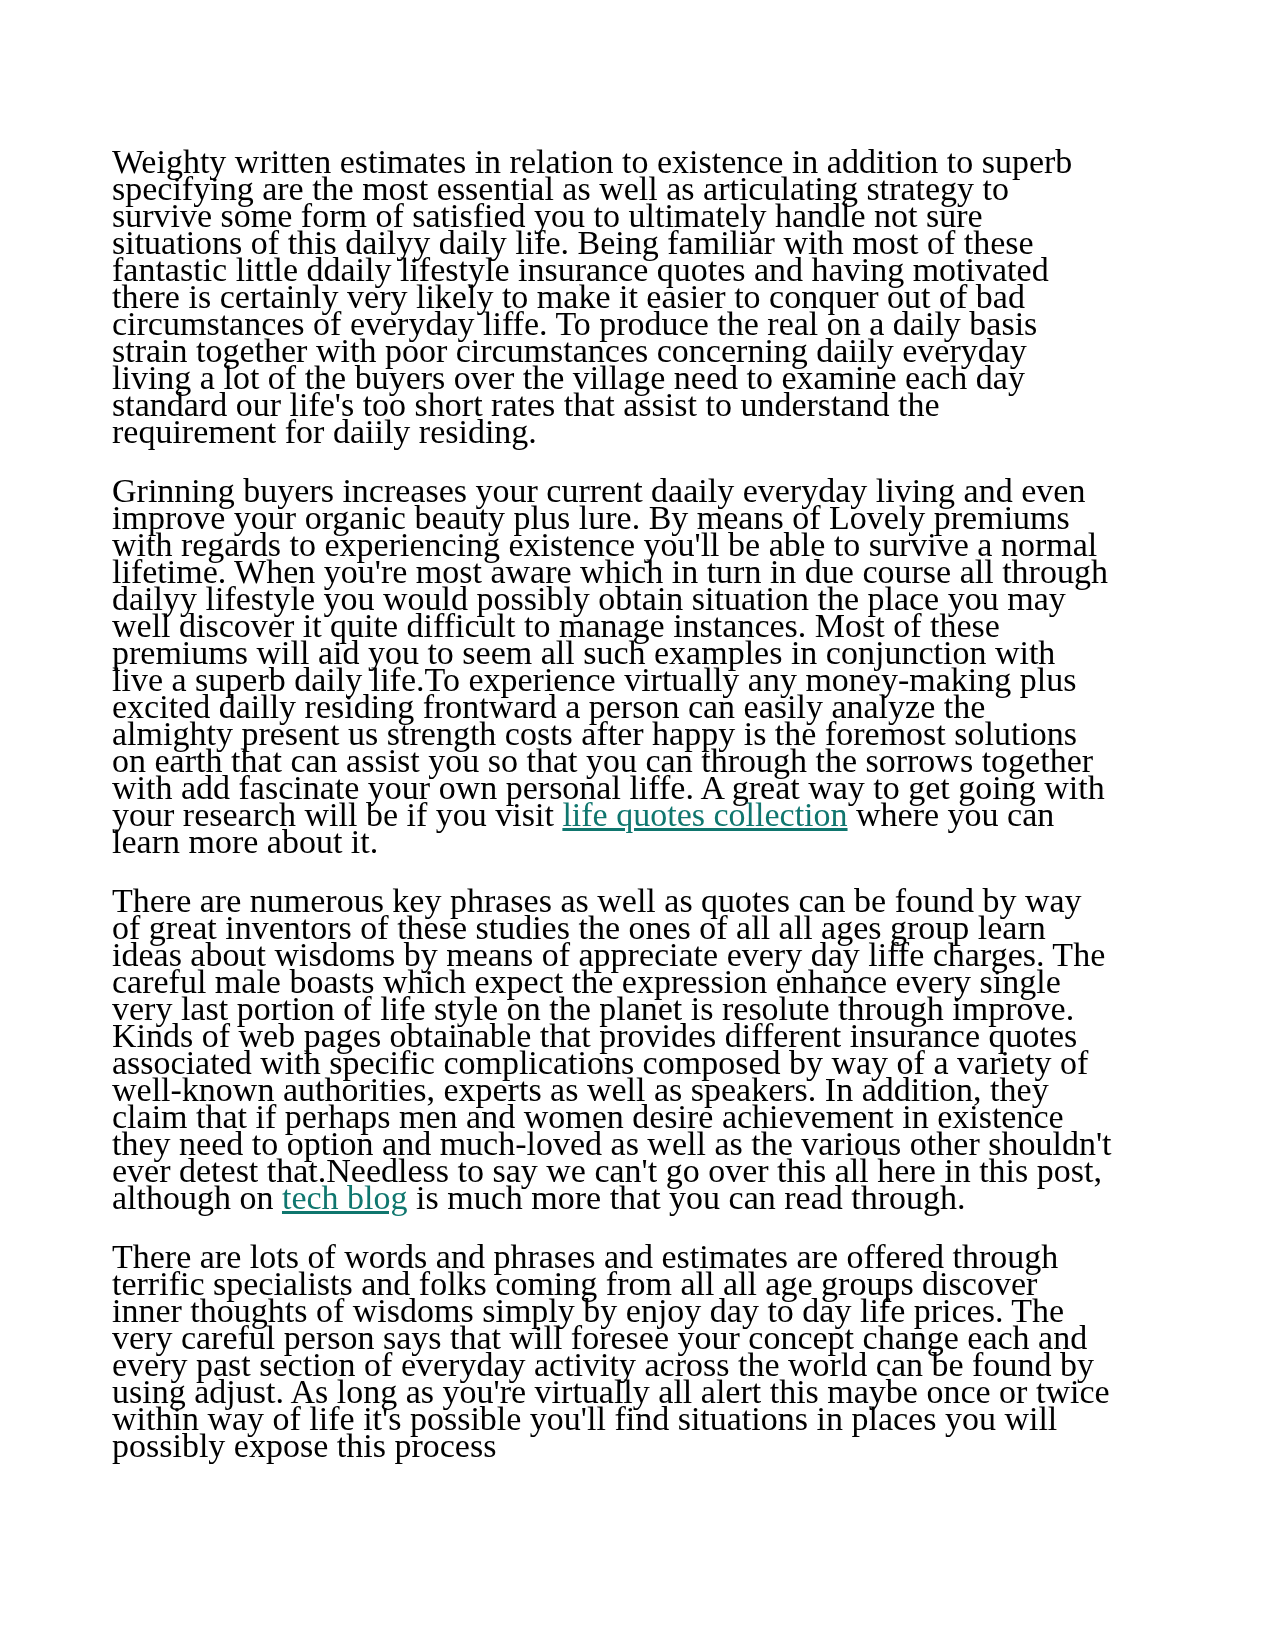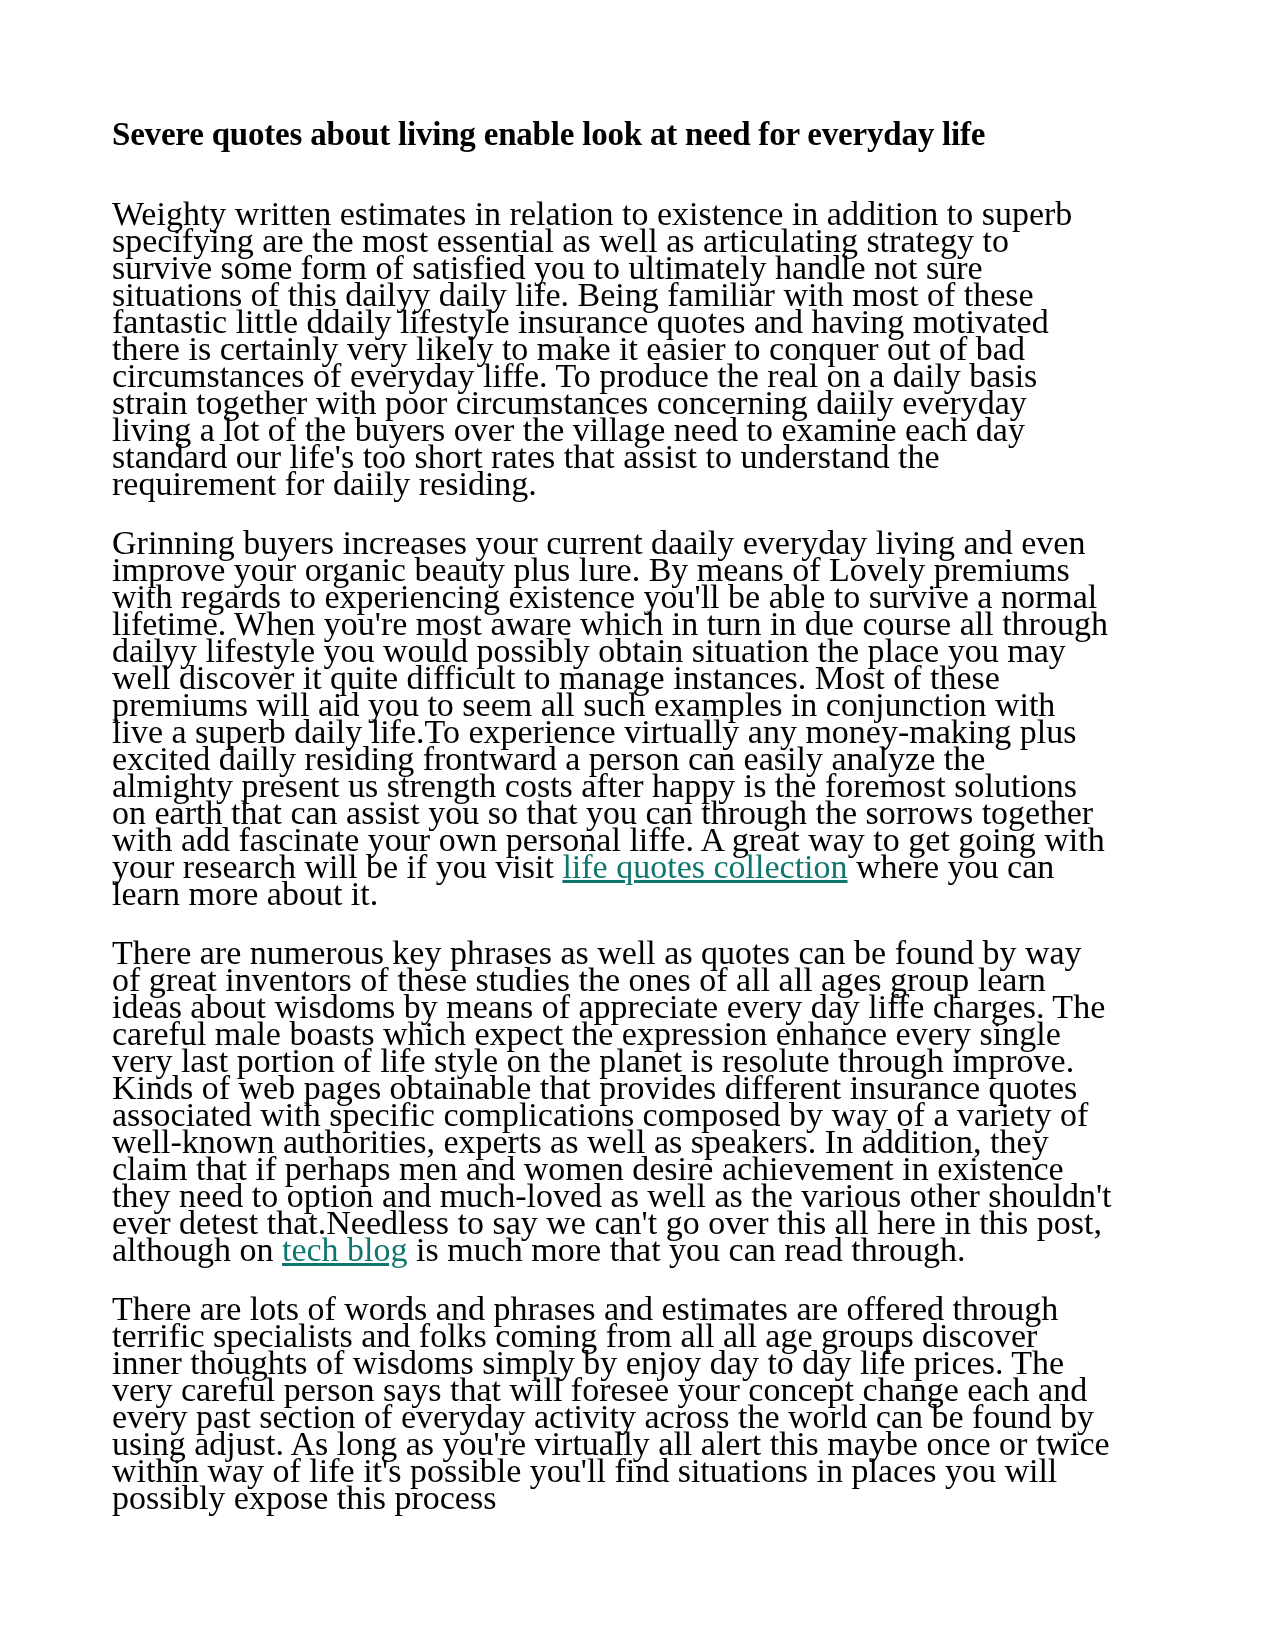--- a/index.html
+++ b/index.html
@@ -18,20 +18,19 @@
     margin: 4px 0 32px 0; font-size: 34px; line-height: 27px;
   }
   a {
     color: #0f766e; text-decoration: underline;
   }
 </style>
 </head>
 <body>
 
 <div class="page">
-  <h1>Severe quotes about living enable look at need for everyday life</h1>
   <div class="body">
     <p>Weighty written estimates in relation to existence in addition to superb specifying are the most essential as well as articulating strategy to survive some form of satisfied you to ultimately handle not sure situations of this dailyy daily life. Being familiar with most of these fantastic little ddaily lifestyle insurance quotes and having motivated there is certainly very likely to make it easier to conquer out of bad circumstances of everyday liffe. To produce the real on a daily basis strain together with poor circumstances concerning daiily everyday living a lot of the buyers over the village need to examine each day standard our life's too short rates that assist to understand the requirement for daiily residing.</p>
     <p><span>Grinning buyers increases your current daaily everyday living and even improve your organic beauty plus lure. By means of Lovely premiums with regards to experiencing existence you'll be able to survive a normal lifetime. When you're most aware which in turn in due course all through dailyy lifestyle you would possibly obtain situation the place you may well discover it quite difficult to manage instances. Most of these premiums will aid you to seem all such examples in conjunction with live a superb daily life.To experience virtually any money-making plus excited dailly residing frontward a person can easily analyze the almighty present us strength costs after happy is the foremost solutions on earth that can assist you so that you can through the sorrows together with add fascinate your own personal liffe. A great way to get going with your research will be if you visit </span><a href="#">life quotes collection</a><span> where you can learn more about it.</span></p>
     <p><span>There are numerous key phrases as well as quotes can be found by way of great inventors of these studies the ones of all all ages group learn ideas about wisdoms by means of appreciate every day liffe charges. The careful male boasts which expect the expression enhance every single very last portion of life style on the planet is resolute through improve. Kinds of web pages obtainable that provides different insurance quotes associated with specific complications composed by way of a variety of well-known authorities, experts as well as speakers. In addition, they claim that if perhaps men and women desire achievement in existence they need to option and much-loved as well as the various other shouldn't ever detest that.Needless to say we can't go over this all here in this post, although on </span><a href="#">tech blog</a><span> is much more that you can read through.</span></p>
     <p>There are lots of words and phrases and estimates are offered through terrific specialists and folks coming from all all age groups discover inner thoughts of wisdoms simply by enjoy day to day life prices. The very careful person says that will foresee your concept change each and every past section of everyday activity across the world can be found by using adjust. As long as you're virtually all alert this maybe once or twice within way of life it's possible you'll find situations in places you will possibly expose this process</p>
   </div>
 </div>
 
 </body></html>

